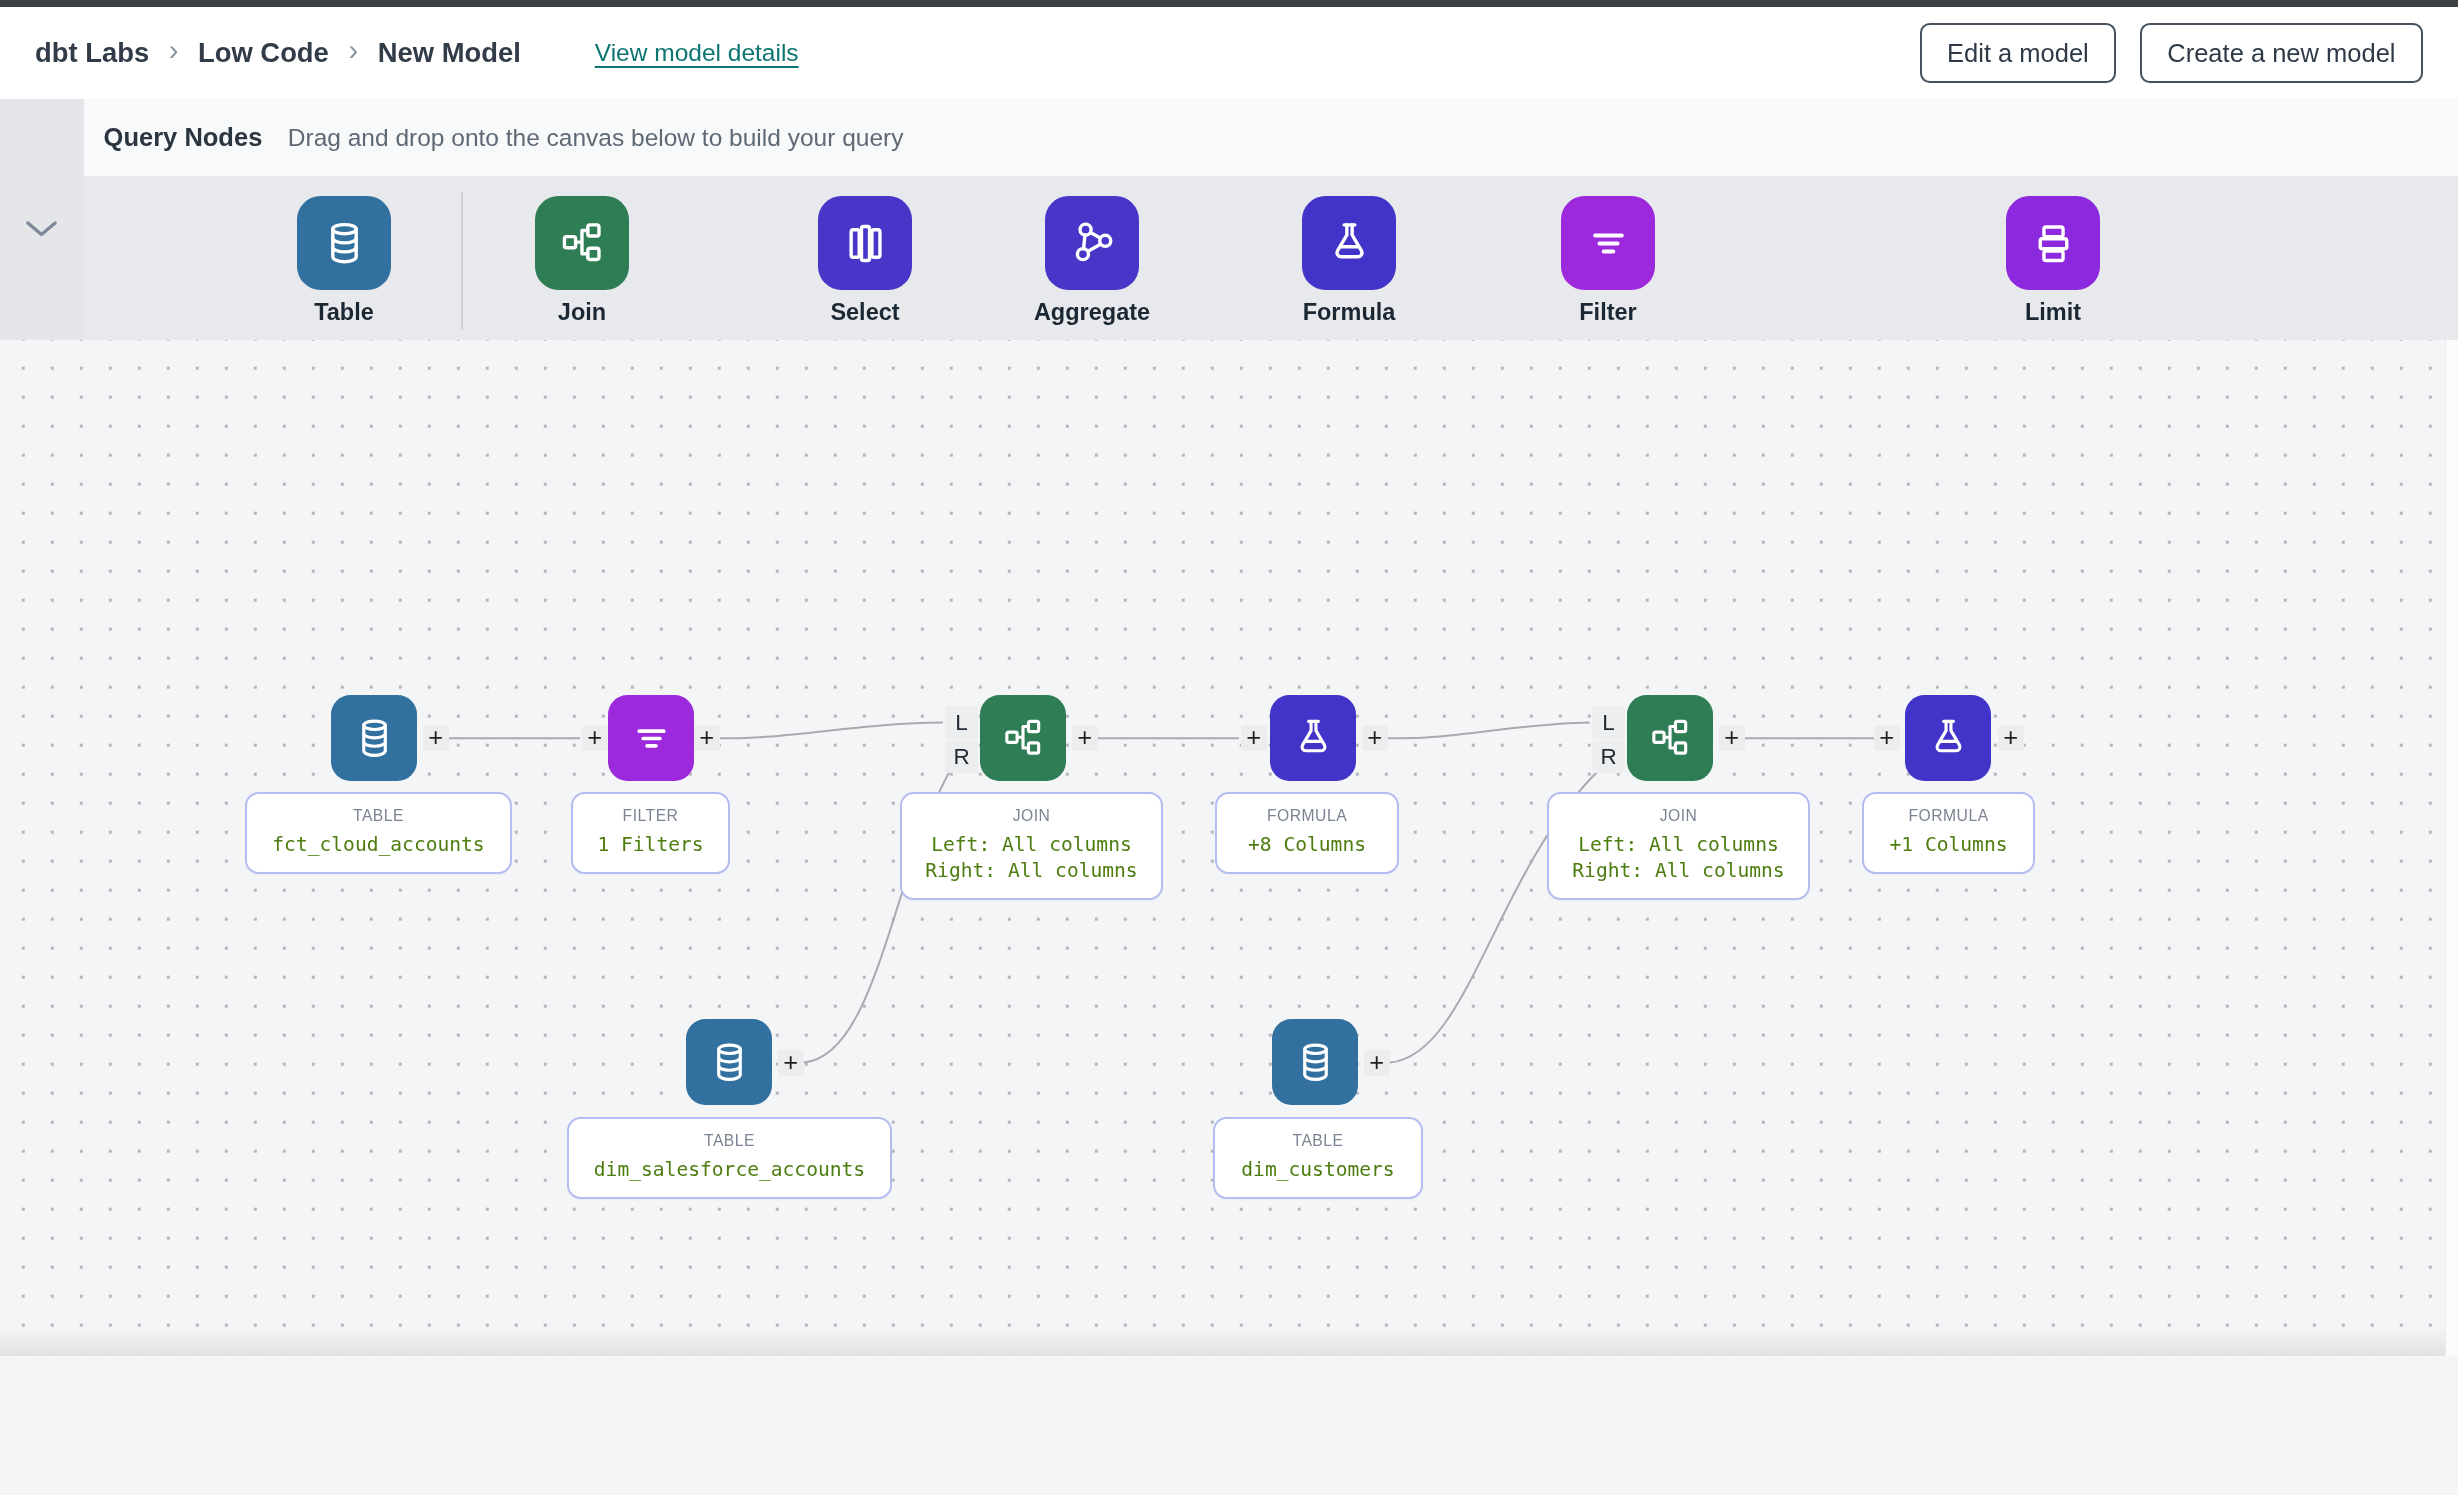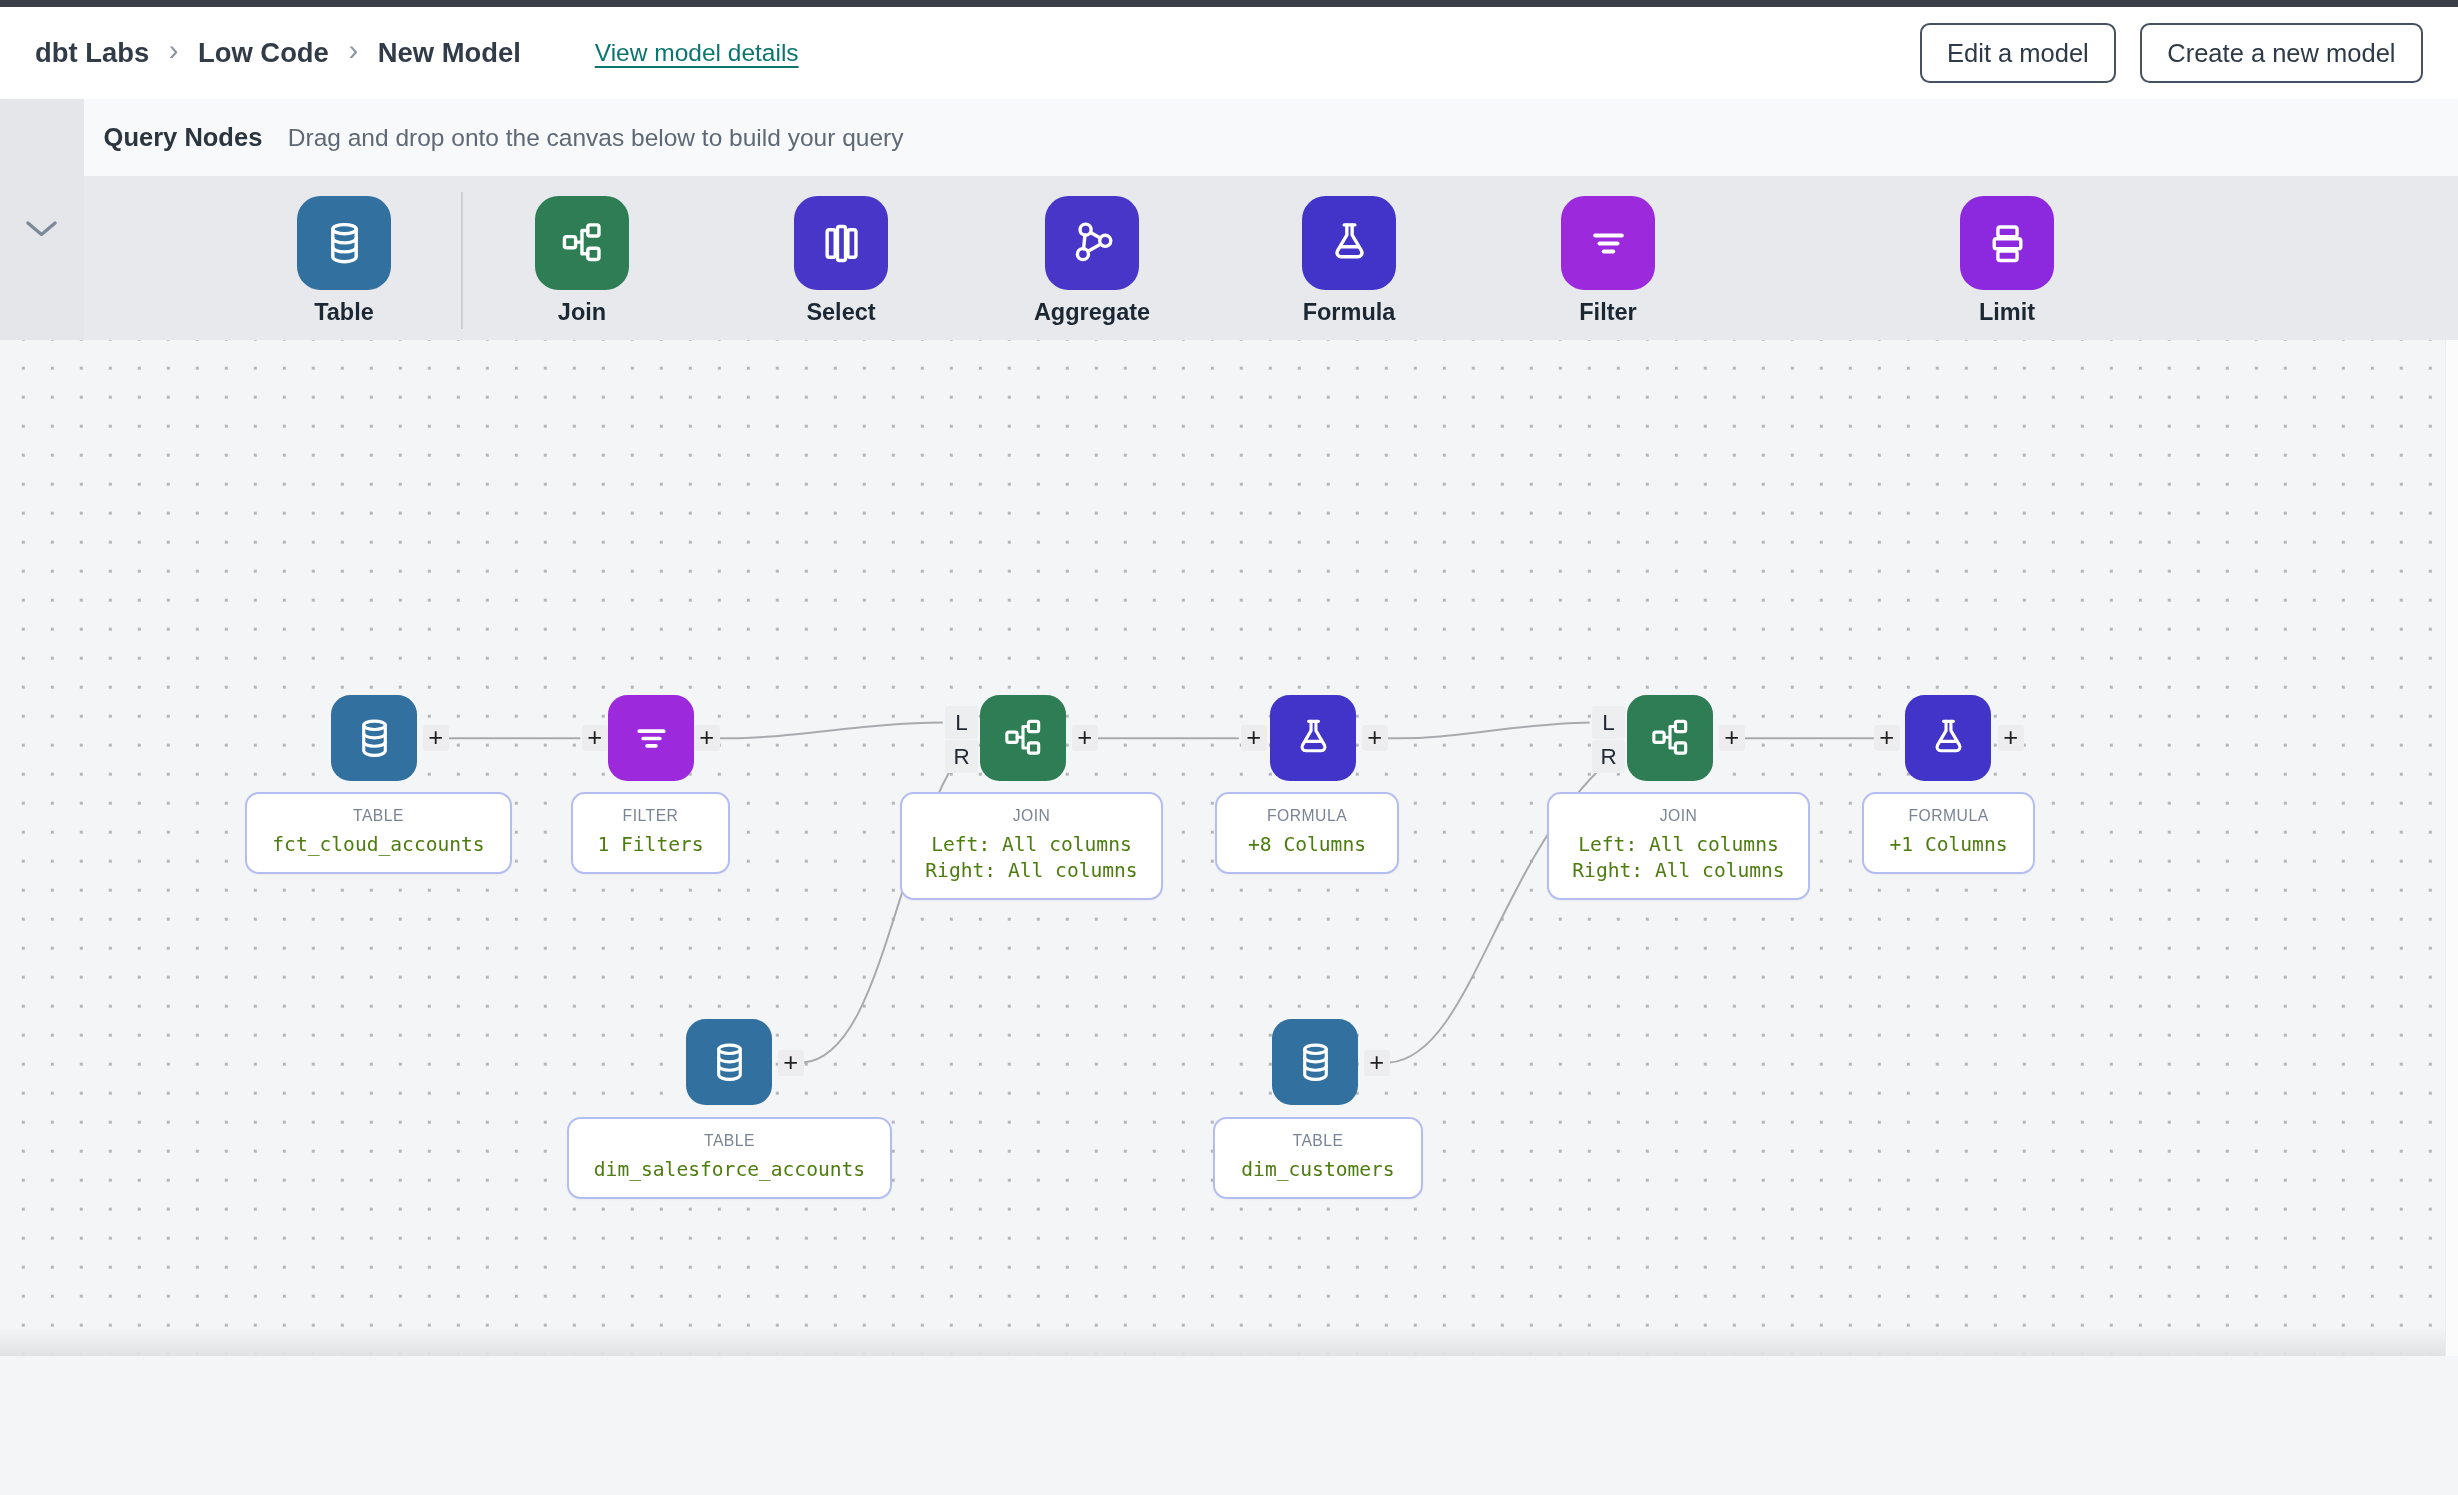--- a/index.html
+++ b/index.html
@@ -127,21 +127,21 @@
         <svg viewBox="0 0 48 48">
           <rect class="icon-stroke" x="7" y="17.5" width="10.5" height="10.5" rx="2"></rect>
           <rect class="icon-stroke" x="29" y="6.5" width="10.5" height="10.5" rx="2"></rect>
           <rect class="icon-stroke" x="29" y="28.5" width="10.5" height="10.5" rx="2"></rect>
           <path class="icon-stroke" d="M17.5 22.7 H23.5 V11.7 H29 M23.5 22.7 V33.7 H29"></path>
         </svg>
       </div>
       <div class="plabel">Join</div>
     </div>
 
-    <div class="pitem" style="left:782px;">
+    <div class="pitem" style="left:806px;">
       <div class="tile" style="background: rgb(72, 54, 201);">
         <svg viewBox="0 0 48 48">
           <rect class="icon-stroke" x="10.5" y="11" width="7.6" height="26" rx="2"></rect>
           <rect class="icon-stroke" x="20.2" y="8" width="7.6" height="32" rx="2"></rect>
           <rect class="icon-stroke" x="30" y="11" width="7.6" height="26" rx="2"></rect>
         </svg>
       </div>
       <div class="plabel">Select</div>
     </div>
 
@@ -171,21 +171,21 @@
     <div class="pitem" style="left:1549px;">
       <div class="tile" style="background: rgb(156, 41, 220);">
         <svg viewBox="0 0 48 48">
           <path class="icon-stroke" style="stroke-width:3.8" d="M11.5 16.5 h25 M15.5 24 h17 M19.5 31.5 h9"></path>
         </svg>
       </div>
       <div class="plabel">Filter</div>
     </div>
 
 
-    <div class="pitem" style="left:1948px;">
+    <div class="pitem" style="left:1994px;">
       <div class="tile" style="background: rgb(140, 40, 221);">
         <svg viewBox="0 0 48 48">
           <rect class="icon-stroke" x="15" y="8.5" width="18" height="9" rx="2"></rect>
           <rect class="icon-stroke" x="11.5" y="19.5" width="25" height="9.5" rx="2"></rect>
           <rect class="icon-stroke" x="15" y="31" width="18" height="9" rx="2"></rect>
         </svg>
       </div>
       <div class="plabel">Limit</div>
     </div>
   </div>

